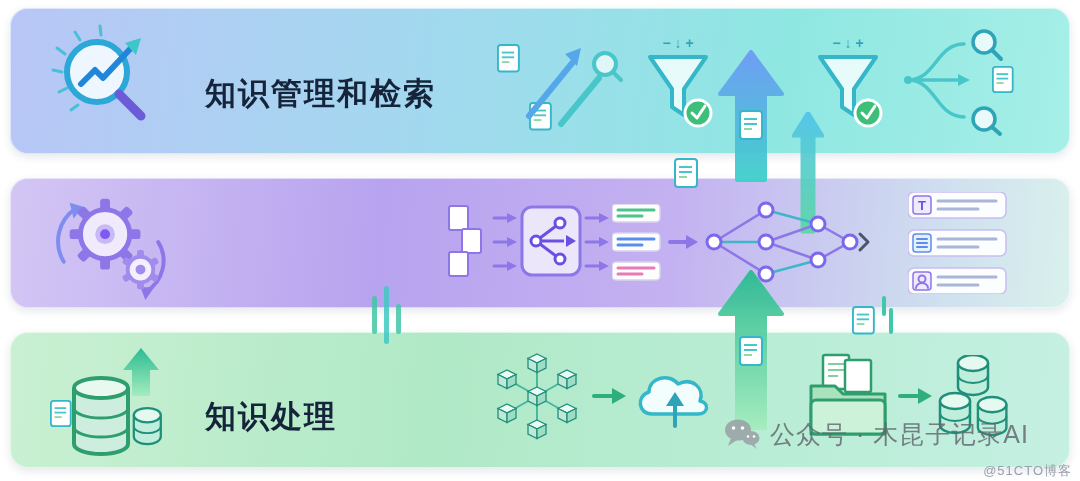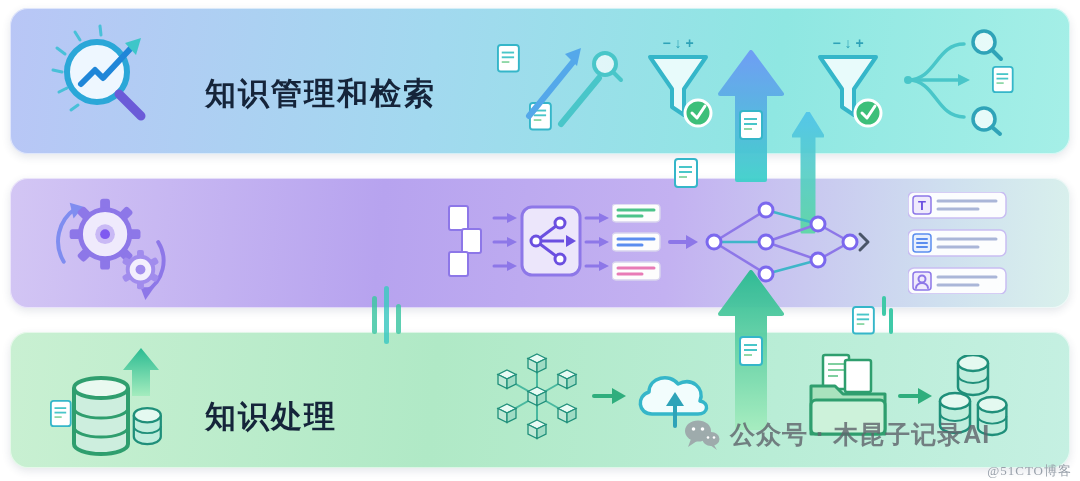--- a/index.html
+++ b/index.html
@@ -19,25 +19,25 @@
   #band-storage{top:332px;height:136px;
     background:linear-gradient(95deg,#c9f0d2 0%,#b0e9c6 40%,#b9edd6 72%,#c5f0e2 100%);}
   .band-label{
     position:absolute;z-index:4;font-size:31px;font-weight:700;color:#15243a;
     letter-spacing:2px;white-space:nowrap;margin-top:12px;
   }
   .icon-svg{position:absolute;z-index:4;}
   .connector{position:absolute;z-index:2;}
   .floatdoc{position:absolute;z-index:5;}
   #watermark{
-    position:absolute;left:684px;top:418px;z-index:6;display:flex;align-items:center;gap:10px;
-    color:rgba(96,101,108,0.82);font-size:25px;font-weight:700;letter-spacing:1px;white-space:nowrap;
+    position:absolute;left:724px;top:418px;z-index:6;display:flex;align-items:flex-start;gap:10px;
+    color:rgba(96,101,108,0.82);font-size:25px;font-weight:400;letter-spacing:1px;white-space:nowrap;
   }
   #credit{
-    position:absolute;right:8px;top:462px;z-index:6;font-size:13px;color:#98a0aa;letter-spacing:1px;font-family:Liberation Serif, serif;
+    position:absolute;right:8px;top:462px;z-index:6;font-size:13px;color:#98a0aa;letter-spacing:1px;
   }
 </style>
 </head>
 <body>
 
 <div id="canvas">
 
   <svg width="0" height="0" style="position:absolute" aria-hidden="true">
     <defs>
       <g id="docchip">

